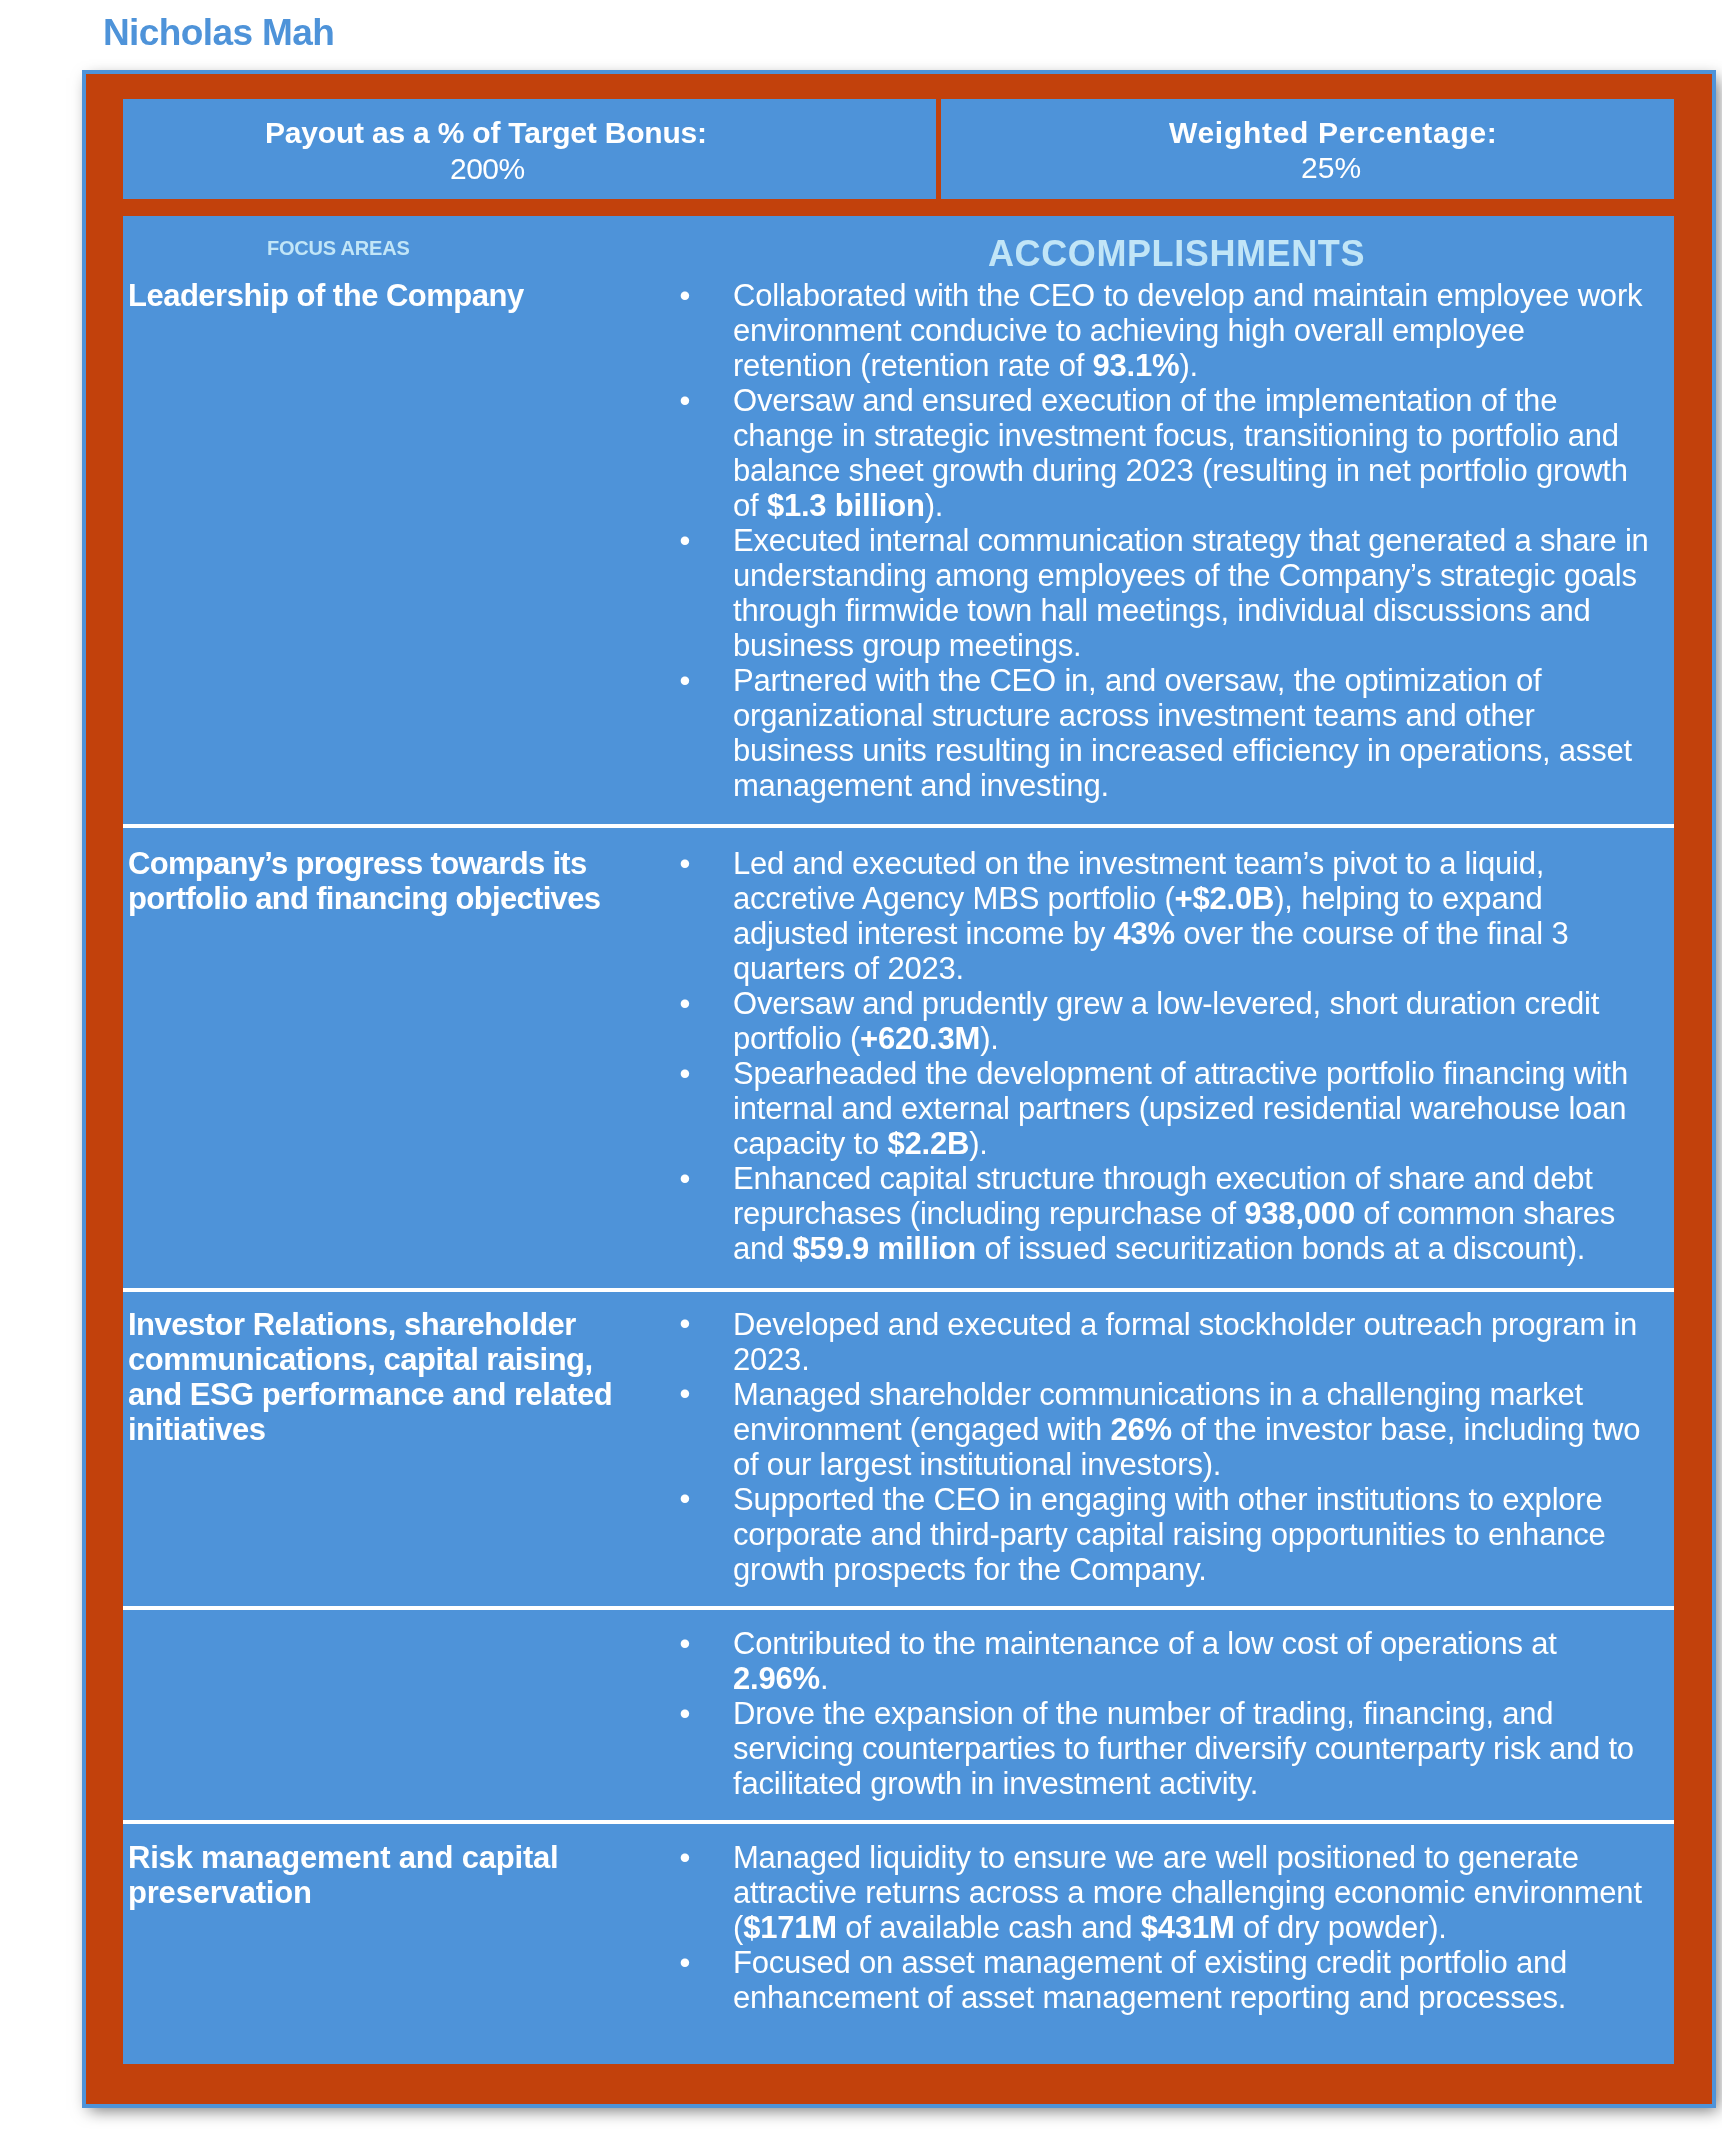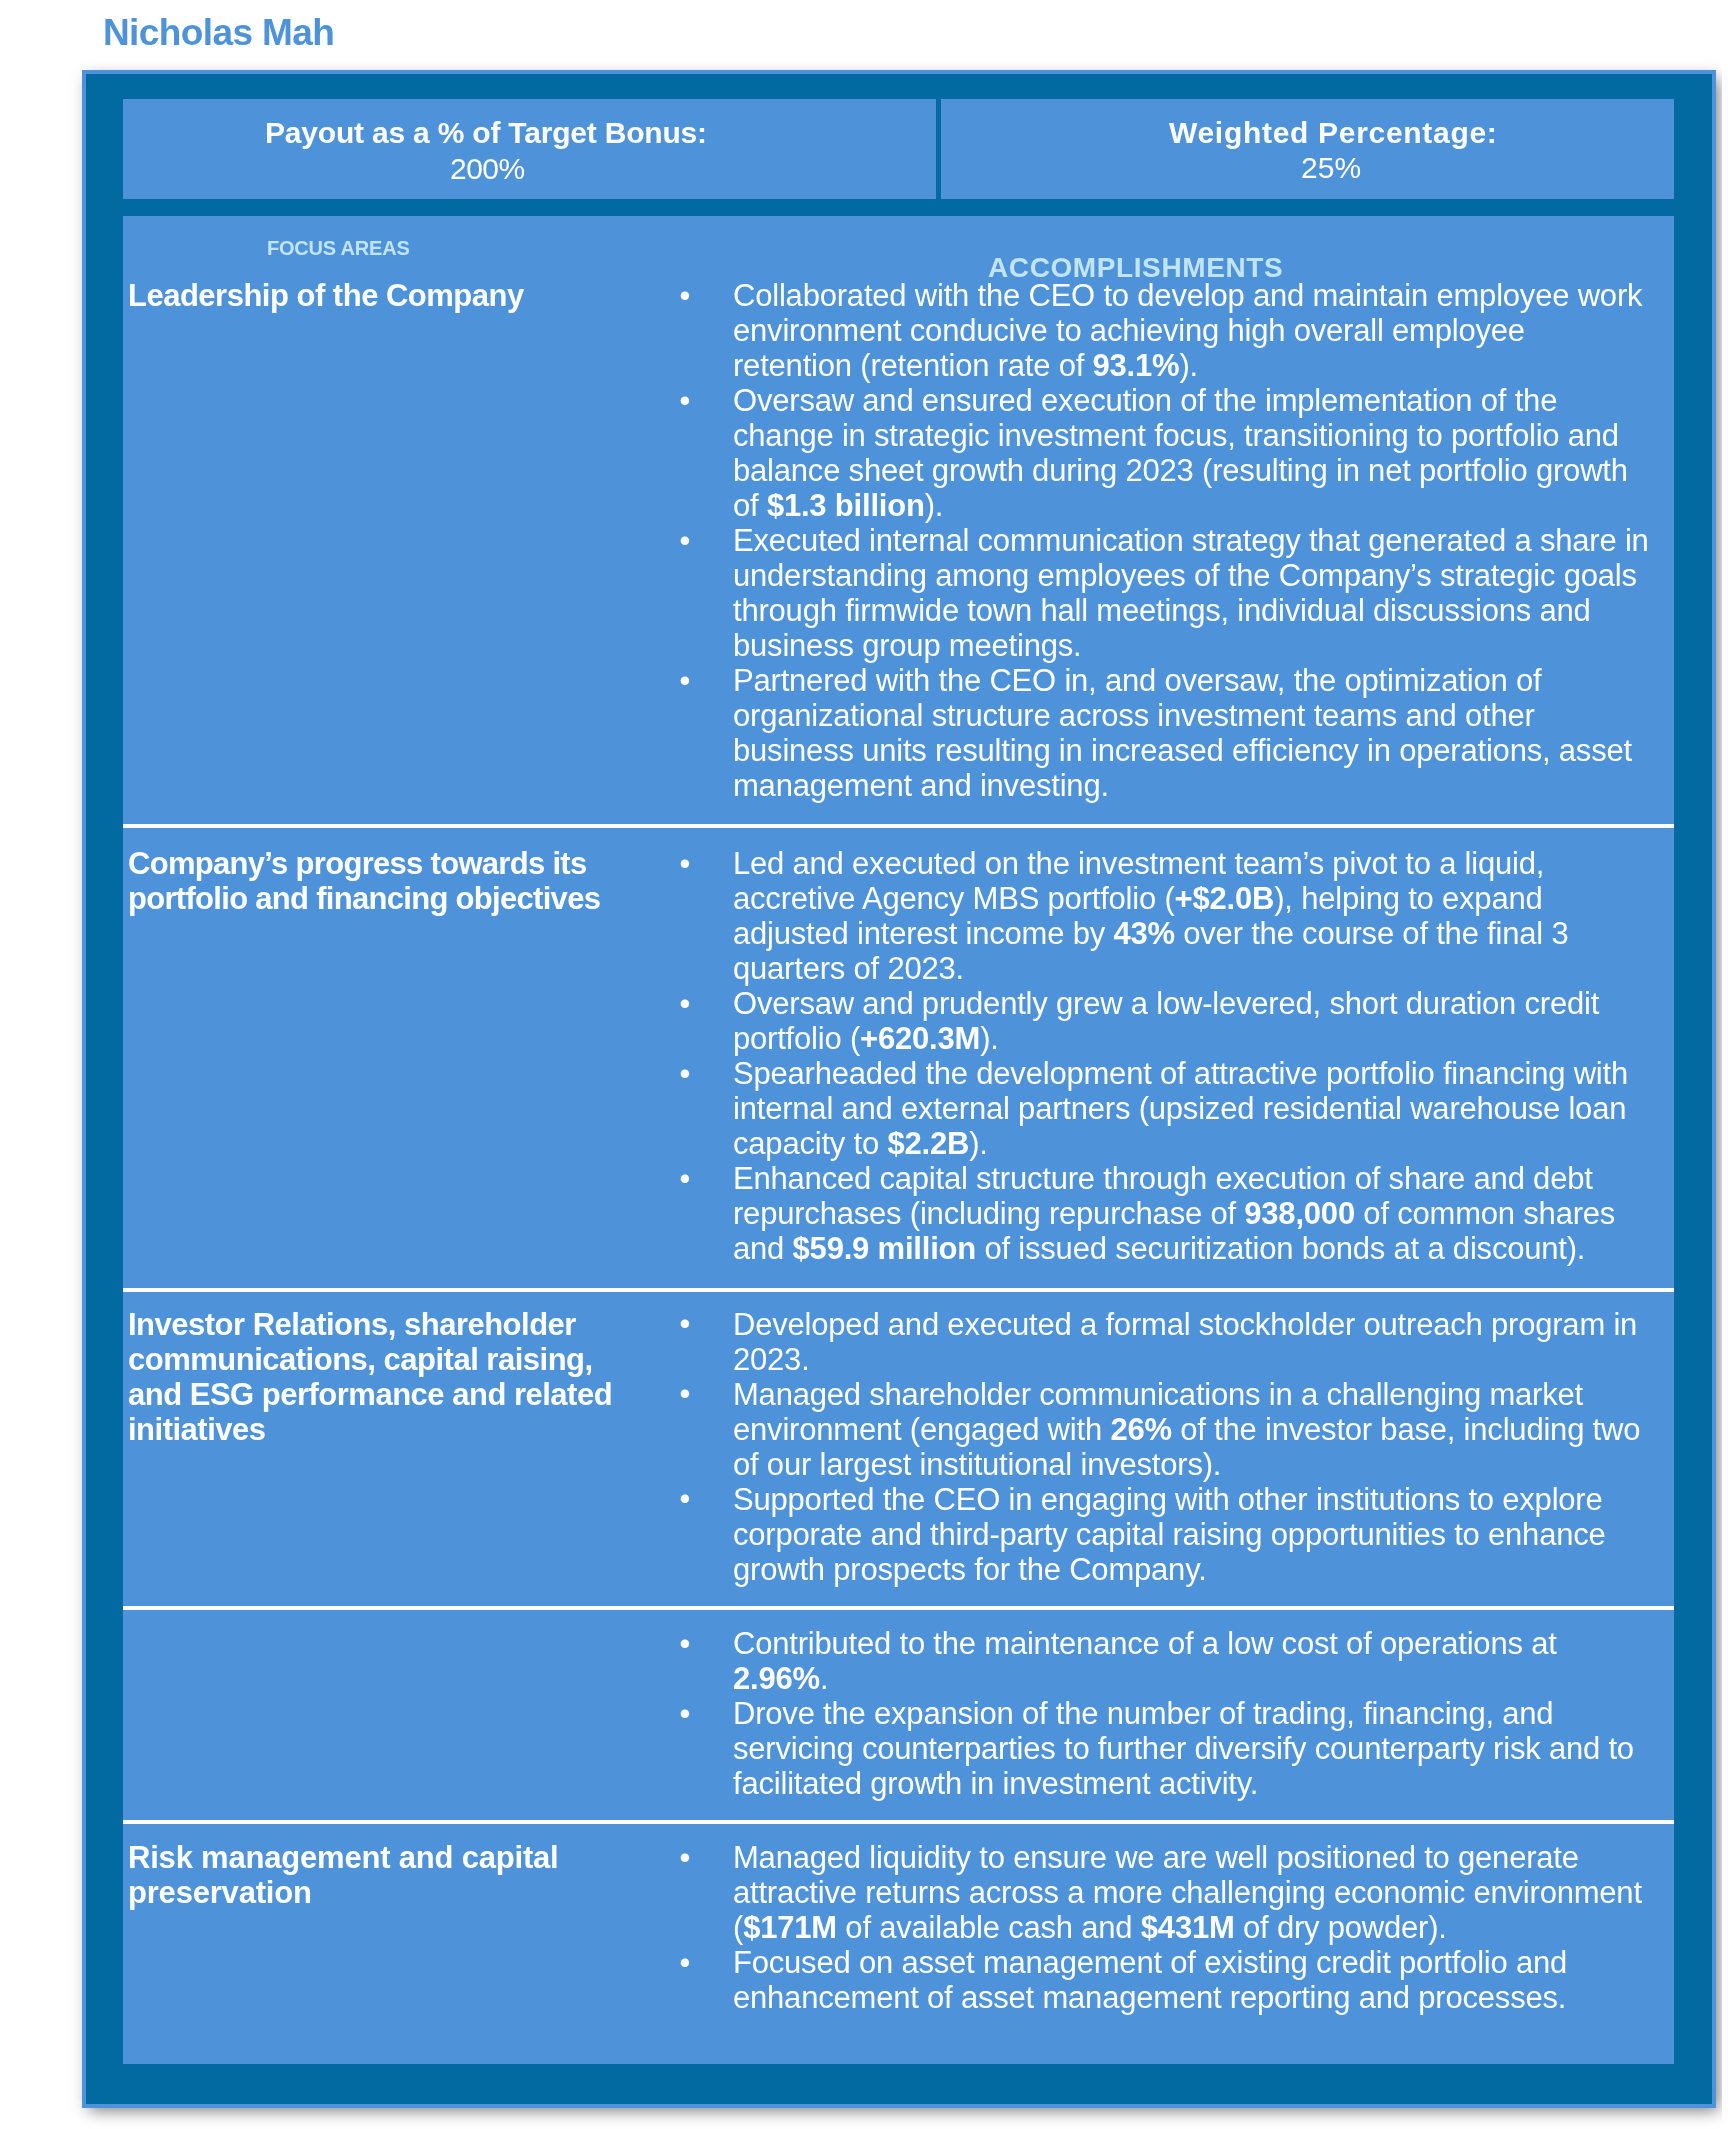--- a/index.html
+++ b/index.html
@@ -13,21 +13,21 @@
         font-size:37px;font-weight:bold;color:#4E93D9;
         line-height:1;letter-spacing:-0.6px;white-space:nowrap;}
   .title{position:absolute;left:742px;top:17px;
          line-height:1;white-space:nowrap;color:#0C0C10;
          font-size:31px;font-weight:bold;letter-spacing:0.5px;}
   .title .val{font-size:32px;font-weight:normal;letter-spacing:-0.2px;
               position:relative;top:0.2px;margin-left:-4.5px;}
 
   
   .frame{position:absolute;left:82px;top:70px;width:1634px;height:2038px;
-         border:4.6px solid #4E93D9;background:#0369a1;box-sizing:border-box;
+         border:4.6px solid #4E93D9;background:#c2410c;box-sizing:border-box;
          box-shadow:4.5px 5.8px 15.5px -2.6px rgba(0,0,0,0.55);}
 
   
   .hdrcell{position:absolute;top:24.6px;height:100px;background:#4E93D9;}
   .hdrcell.a{left:37px;width:813px;}
   .hdrcell.b{left:855px;width:733px;}
   .stext{position:absolute;color:#fff;line-height:1;white-space:nowrap;
          font-size:30px;}
   .stext.lbl{font-weight:bold;}
   .stext.val{font-weight:normal;}
@@ -35,21 +35,21 @@
   .s-va{left:364px;top:80px;letter-spacing:-0.5px;}
   .s-lb{left:1083px;top:44px;letter-spacing:0.7px;}
   .s-vb{left:1215px;top:79px;letter-spacing:0.1px;}
 
   
   .tbody{position:absolute;left:37px;top:142px;width:1551px;height:1848px;
          background:#4E93D9;overflow:hidden;}
   .colhdr{position:absolute;font-weight:bold;color:#C1E5F7;
           line-height:1;white-space:nowrap;}
   .colhdr.f{left:144px;top:22px;font-size:20px;letter-spacing:-0.2px;}
-  .colhdr.a{left:865px;top:38px;font-size:28px;letter-spacing:0.6px;text-align:center;}
+  .colhdr.a{left:865px;top:20px;font-size:36px;letter-spacing:0.6px;text-align:center;}
 
   .sect{position:absolute;left:0;width:1551px;border-radius:28px;}
   .divider{position:absolute;left:0;width:1551px;height:3.9px;background:#fff;}
 
   .focus{position:absolute;left:5px;width:510px;
          font-weight:bold;color:#fff;line-height:35px;}
   .acc{position:absolute;left:610px;width:916px;
        font-weight:normal;color:#fff;line-height:35px;}
   .acc .bul{position:relative;}
   .acc .dot{position:absolute;left:-61px;top:-0.3px;width:26px;text-align:center;

